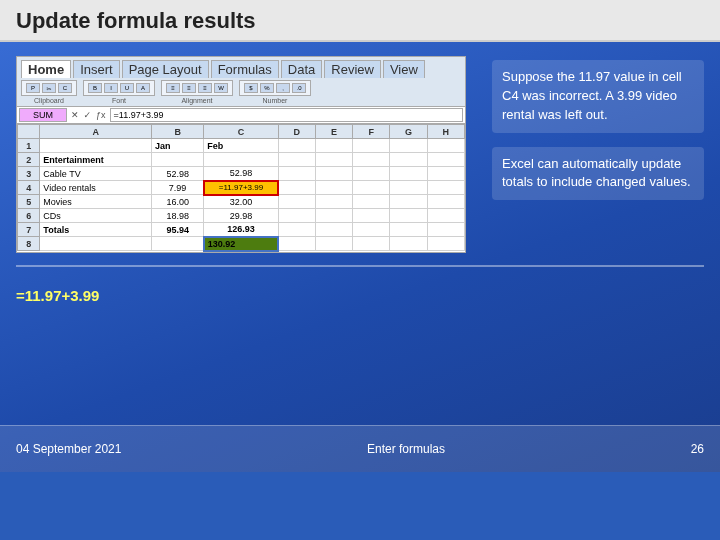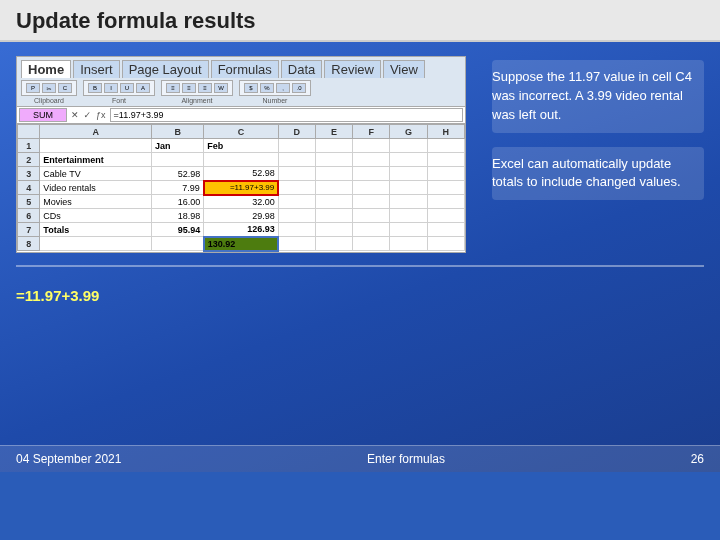--- a/index.html
+++ b/index.html
@@ -176,21 +176,21 @@
       text-align: center;
       font-weight: bold;
       color: #333;
       border-color: #aaa;
       width: 18px;
     }
     .grid-cell.bold {
       font-weight: bold;
     }
     .grid-cell.num {
-      text-align: right;
+      text-align: center;
     }
     .grid-cell.highlighted {
       background: #ffc000;
       border: 2px solid #c00;
       font-size: 8px;
     }
     .grid-cell.sum-result {
       background: #4d7c0f;
       font-weight: bold;
       border: 2px solid #4472c4;
@@ -200,21 +200,21 @@
     .info-panel {
       flex: 1;
       display: flex;
       flex-direction: column;
       gap: 14px;
       padding-top: 4px;
     }
     .info-box {
       background: rgba(255,255,255,0.15);
       border-radius: 4px;
-      padding: 8px 0;
+      padding: 8px 10px;
       color: #fff;
       font-size: 13px;
       line-height: 1.45;
     }
 
     
     .horizontal-divider {
       height: 2px;
       background: rgba(255,255,255,0.4);
       margin: 4px 16px;
@@ -239,21 +239,21 @@
     .footer {
       position: absolute;
       bottom: 0;
       left: 0;
       right: 0;
       background: rgba(255,255,255,0.13);
       border-top: 1px solid rgba(255,255,255,0.3);
       display: flex;
       justify-content: space-between;
       align-items: center;
-      padding: 6px 16px;
+      padding: 16px 16px;
     }
     .footer-text {
       color: #fff;
       font-size: 12px;
     }
   </style>
 </head>
 <body>
 
 <div class="page-container">

